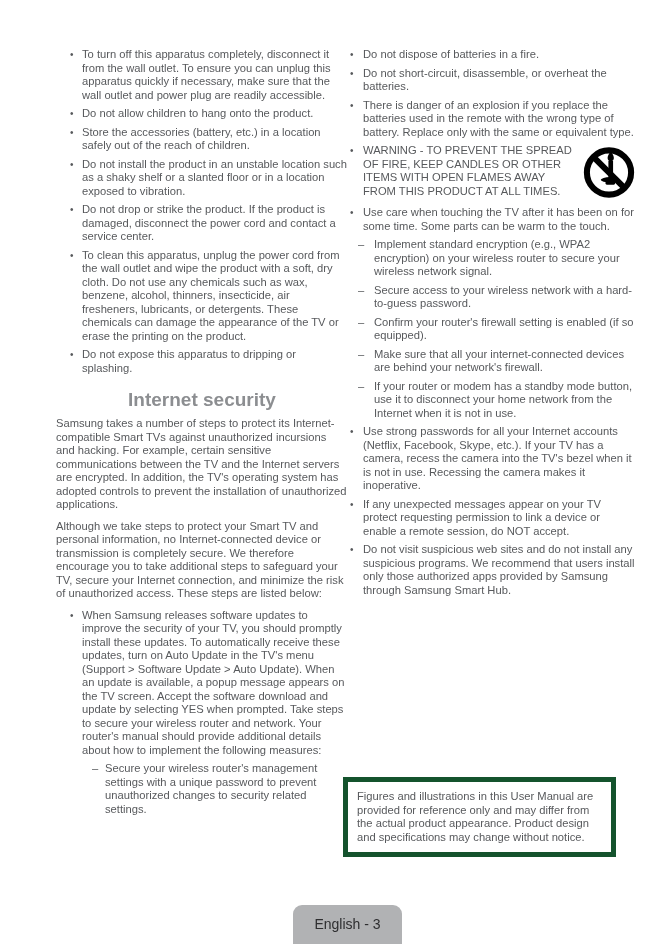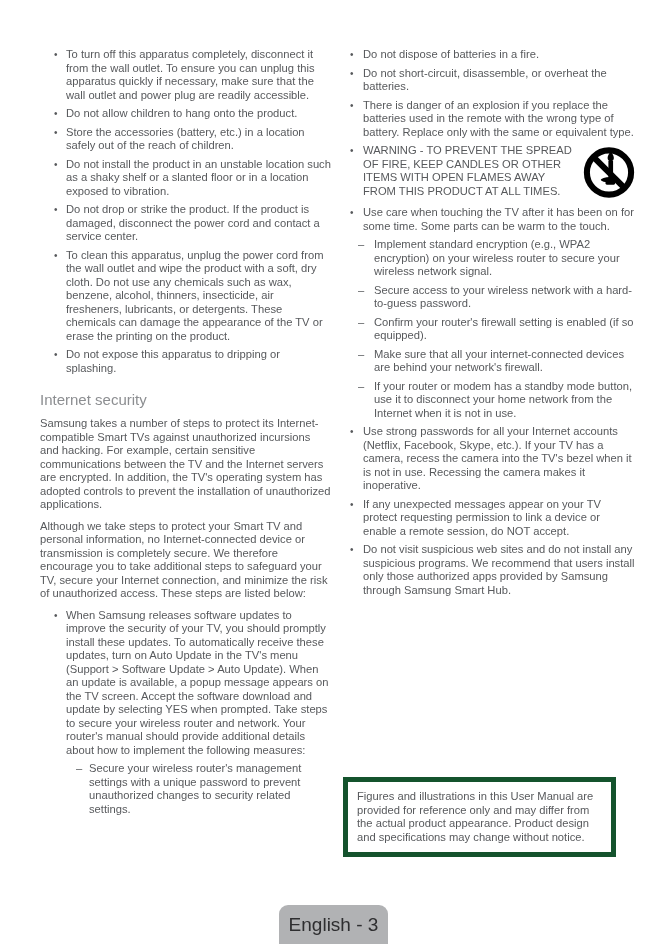--- a/index.html
+++ b/index.html
@@ -8,21 +8,21 @@
     width: 665px;
     height: 944px;
     background: #ffffff;
     overflow: hidden;
     font-family: "Liberation Sans", sans-serif;
     font-size: 11.2px;
     line-height: 13.5px;
     color: #57595c;
   }
   .col { position: absolute; top: 48px; }
-  .col-left  { left: 40px;  width: 292px; }
+  .col-left  { left: 56px;  width: 292px; }
   .col-right { left: 345px; width: 290px; }
 
   ul.bullets, ul.dashes { list-style: none; margin: 0; padding: 0; }
   ul.bullets li, .warning-row { position: relative; margin: 0 0 5px 0; }
   ul.dashes li { position: relative; margin: 0 0 5px 0; }
 
   .col-left ul.bullets li { padding-left: 26px; }
   .col-left ul.bullets li::before {
     content: "\2022"; position: absolute; left: 14px; top: 0; font-size: 10px;
   }
@@ -35,24 +35,25 @@
   .col-right ul.dashes li::before {
     content: "\2013"; position: absolute; left: 13px; top: 0;
   }
   .col-left ul.dashes-sub li { padding-left: 49px; }
   .col-left ul.dashes-sub li::before {
     content: "\2013"; position: absolute; left: 36px; top: 0;
   }
 
   .section-title {
     margin: 15px 0 7px 0;
-    font-size: 15px;
+    font-size: 19px;
     line-height: 20px;
-    font-weight: normal;
+    font-weight: bold;
     color: #8c8e91;
+    text-align: center;
   }
   .para { margin: 0 0 8px 0; }
   .bold { font-weight: normal; }
   .gap-top { margin-top: 71px; }
 
   .warning-row { overflow: hidden; }
   .warn-icon {
     float: right;
     width: 52px; height: 53px;
     margin: 2px 0 2px 6px;
@@ -63,26 +64,26 @@
     position: absolute;
     left: 343px; top: 777px;
     width: 245px;
     padding: 8px 9px;
     border: 5px solid #14532d;
     color: #57595c;
   }
 
   .footer-tab {
     position: absolute;
-    left: 279px; bottom: 0;
+    left: 293px; bottom: 0;
     width: 109px; height: 39px;
     background: #b1b2b4;
     border-radius: 9px 9px 0 0;
     display: flex; align-items: center; justify-content: center;
-    font-size: 19px;
+    font-size: 14px;
     color: #2e2e30;
   }
 </style>
 </head>
 <body>
 
 <div class="page">
 
   <div class="col col-left">
     <ul class="bullets">

